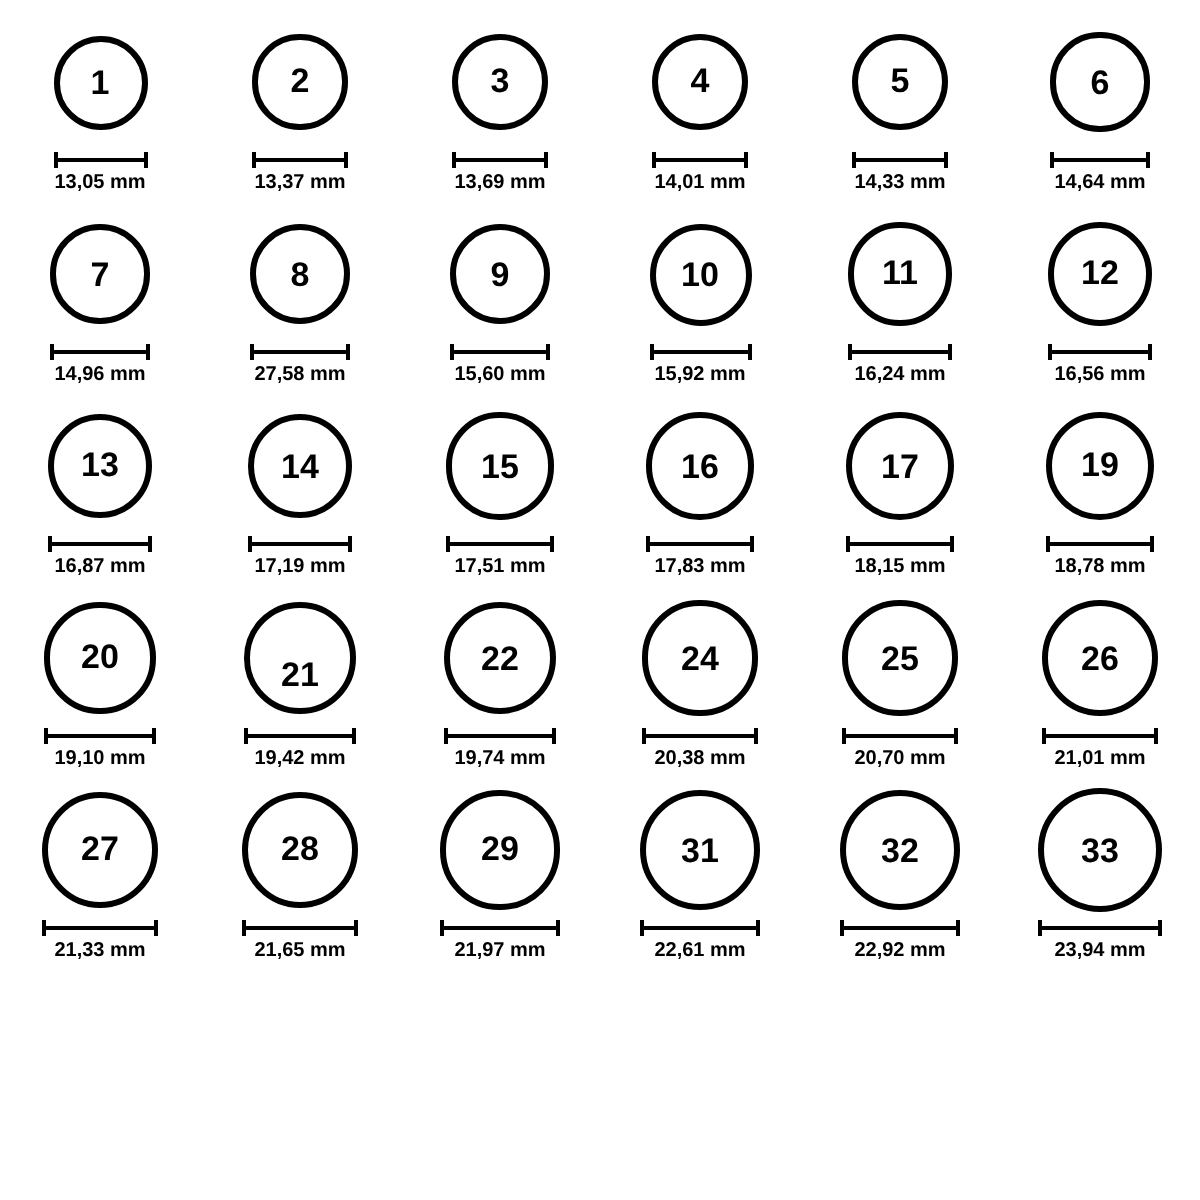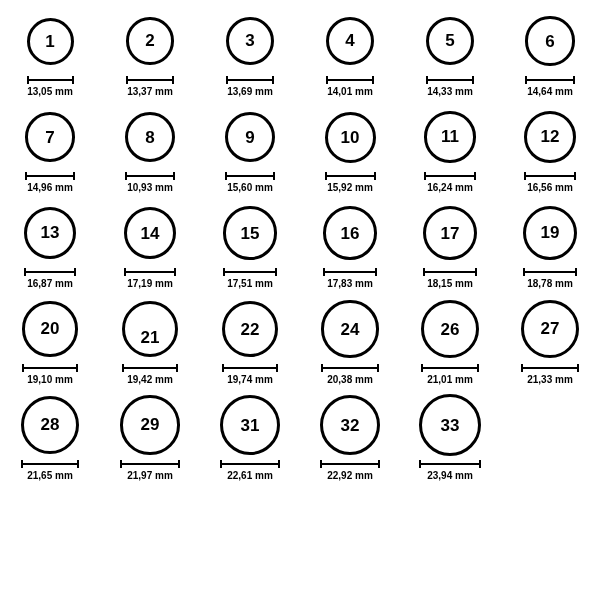--- a/index.html
+++ b/index.html
@@ -173,21 +173,21 @@
       </div>
       <div class="cell">
         <div class="ring-wrap">
           <div class="ring" style="width: 50.1px; height: 50.1px;">
             <span class="ring-label" style="font-size: 17px;">8</span>
           </div>
         </div>
         <div class="measure">
           <div class="bar" style="width: 50.1px;"></div>
         </div>
-        <div class="mm">10,93 mm</div>
+        <div class="mm">27,58 mm</div>
       </div>
       <div class="cell">
         <div class="ring-wrap">
           <div class="ring" style="width: 50.5px; height: 50.5px;">
             <span class="ring-label" style="font-size: 17px;">9</span>
           </div>
         </div>
         <div class="measure">
           <div class="bar" style="width: 50.5px;"></div>
         </div>
@@ -328,20 +328,31 @@
       <div class="cell">
         <div class="ring-wrap">
           <div class="ring" style="width: 57.1px; height: 57.1px;">
             <span class="ring-label" style="font-size: 17px;">24</span>
           </div>
         </div>
         <div class="measure">
           <div class="bar" style="width: 57.1px;"></div>
         </div>
         <div class="mm">20,38 mm</div>
+      </div>
+      <div class="cell">
+        <div class="ring-wrap">
+          <div class="ring" style="width: 57.5px; height: 57.5px;">
+            <span class="ring-label" style="font-size: 17px;">25</span>
+          </div>
+        </div>
+        <div class="measure">
+          <div class="bar" style="width: 57.5px;"></div>
+        </div>
+        <div class="mm">20,70 mm</div>
       </div>
       <div class="cell">
         <div class="ring-wrap">
           <div class="ring" style="width: 58px; height: 58px;">
             <span class="ring-label" style="font-size: 17px;">26</span>
           </div>
         </div>
         <div class="measure">
           <div class="bar" style="width: 58px;"></div>
         </div>

